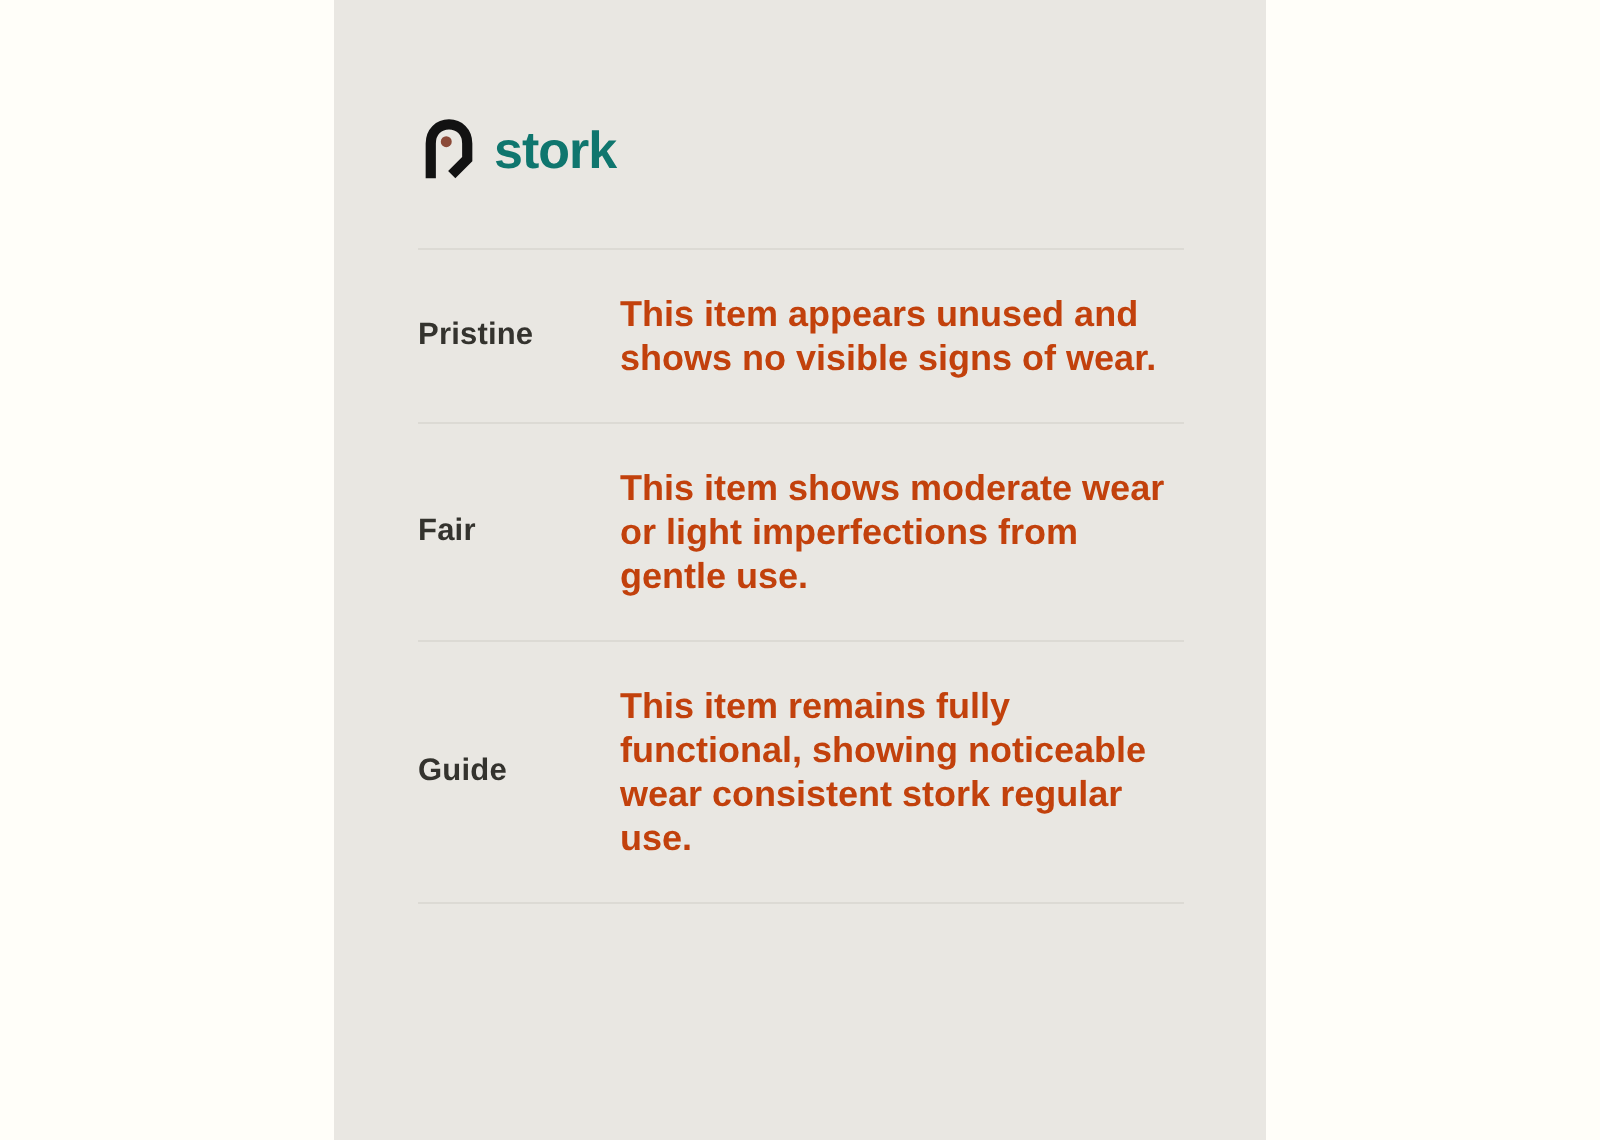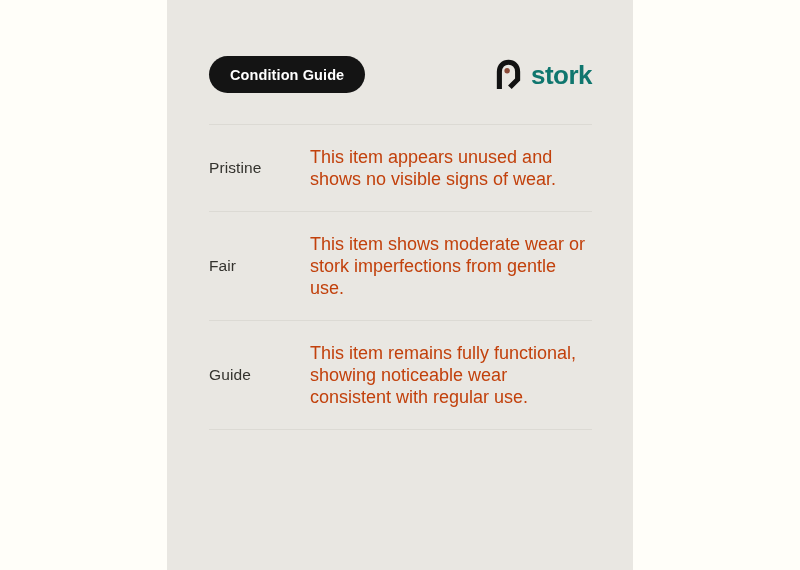--- a/index.html
+++ b/index.html
@@ -45,21 +45,21 @@
     gap: 7px;
   }
   .logo svg { display: block; }
   .logo-text {
     font-size: 26px;
     font-weight: 700;
     color: #0f766e;
     letter-spacing: -0.5px;
     line-height: 1;
   }
-  .table { margin-top: 31px; }
+  .table { margin-top: 31px; font-weight: bold; }
   .row {
     display: flex;
     align-items: center;
     border-top: 1px solid #dcdad4;
     padding: 21px 0;
   }
   .row:last-child { border-bottom: 1px solid #dcdad4; }
   .row-label {
     width: 101px;
     flex: 0 0 101px;
@@ -74,21 +74,20 @@
     color: #c2410c;
     letter-spacing: 0px;
   }
 </style>
 </head>
 <body>
 
 <div class="panel">
 
   <div class="header">
-    <button class="badge">Condition Guide</button>
 
     <div class="logo">
       <span>
         <svg width="31" height="33" viewBox="0 0 34 36" fill="none" xmlns="http://www.w3.org/2000/svg">
           <path d="M7 34 V15 C7 8.5 11.5 4.5 17 4.5 C22.5 4.5 27 8.5 27 15 V23.5 L18.5 32" stroke="#121212" stroke-width="5.6" fill="none" stroke-linecap="butt" stroke-linejoin="miter"></path>
           <circle cx="15.5" cy="14" r="3" fill="#8B4A38"></circle>
         </svg>
       </span>
       <span class="logo-text">stork</span>
     </div>
@@ -97,22 +96,22 @@
   <div class="table">
 
     <div class="row">
       <div class="row-label">Pristine</div>
       <div class="row-desc">This item appears unused and shows no visible signs of wear.</div>
     </div>
 
 
     <div class="row">
       <div class="row-label">Fair</div>
-      <div class="row-desc">This item shows moderate wear or stork imperfections from gentle use.</div>
+      <div class="row-desc">This item shows moderate wear or light imperfections from gentle use.</div>
     </div>
 
     <div class="row">
       <div class="row-label">Guide</div>
-      <div class="row-desc">This item remains fully functional, showing noticeable wear consistent with regular use.</div>
+      <div class="row-desc">This item remains fully functional, showing noticeable wear consistent stork regular use.</div>
     </div>
 
   </div>
 </div>
 
 </body></html>

